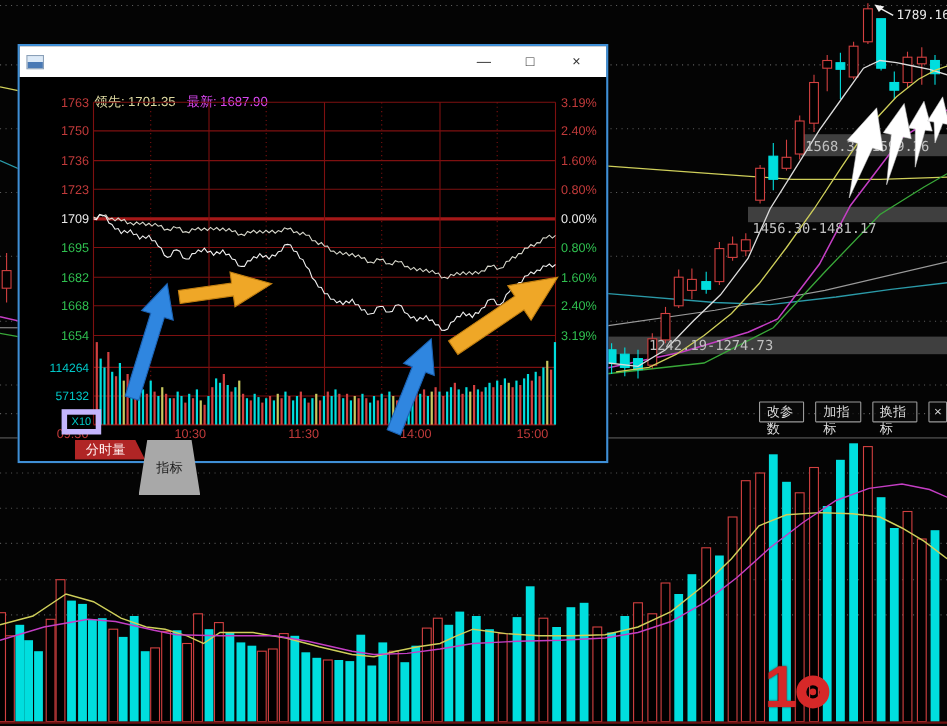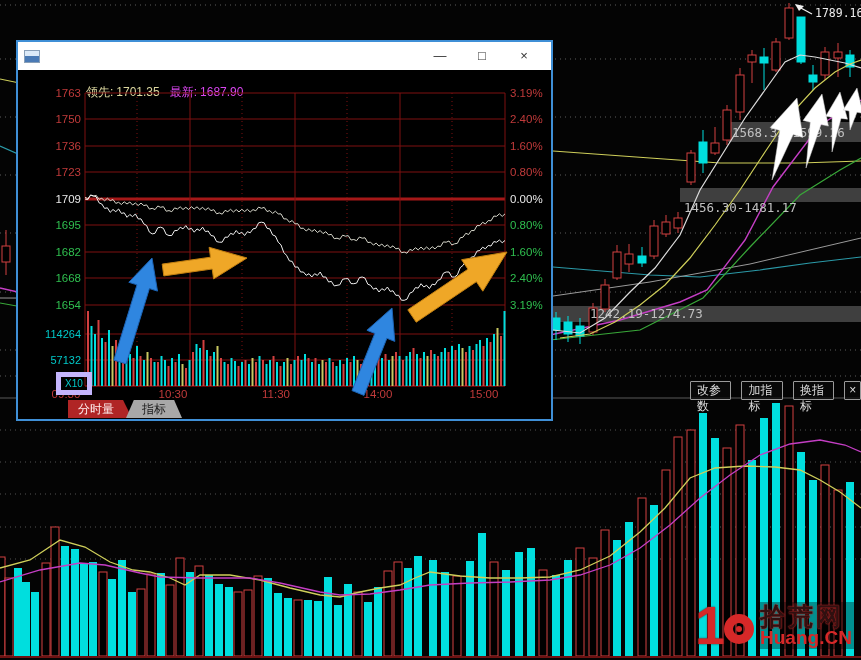--- a/index.html
+++ b/index.html
@@ -1,21 +1,21 @@
 <!DOCTYPE html>
 <html><head>
 <meta charset="utf-8">
 <style>
   html,body{margin:0;padding:0;background:#000;}
   .stage{position:relative;width:861px;height:660px;background:#040404;overflow:hidden;
          font-family:"Liberation Sans",sans-serif;}
   svg{display:block;}
   #bg{position:absolute;left:0;top:0;}
   
-  .bgtoolbar{position:absolute;left:690px;top:381px;display:flex;gap:10px;z-index:4;}
+  .bgtoolbar{position:absolute;left:690px;top:365px;display:flex;gap:10px;z-index:4;}
   .bgtoolbar .tbtn{height:17px;line-height:16px;padding:0 6px;font-size:12px;color:#ddd;
      background:rgba(10,10,10,.7);border:1px solid #9a9a9a;border-radius:1px;cursor:pointer;
      font-family:"Liberation Sans",sans-serif;}
   .bgtoolbar .tclose{width:14px;padding:0 2px;text-align:center;}
   
   .popup{position:absolute;left:16px;top:40px;width:537px;height:381px;z-index:10;
          border:2px solid #3f8fd6;box-sizing:border-box;background:#000;}
   .titlebar{height:28px;background:#fff;display:flex;align-items:center;padding:0 6px;box-sizing:border-box;}
   .app-icon{width:14px;height:11px;border:1px solid #8aa0b8;margin-right:7px;
             background:linear-gradient(180deg,#dceaf8 45%,#4a7ab5 45%);}
@@ -32,21 +32,21 @@
   .hbtn{padding:0 7px;font-size:12px;color:#ececec;line-height:16px;cursor:pointer;border-right:1px solid #8a8a8a;background:#0a0a0a;}
   .hico{width:20px;display:flex;align-items:center;justify-content:center;background:#0a0a0a;cursor:pointer;}
   .rewind{font-size:11px;color:#f0f0f0;border-left:2px solid #f0f0f0;padding-left:1px;line-height:11px;}
   #pp{position:absolute;left:0;top:18px;}
   .x10{position:absolute;left:38px;top:302px;width:26px;height:13px;border:5px solid #c4b5fd;
        color:#00c8c8;font-size:10px;line-height:13px;text-align:center;}
   .ptabs{position:absolute;left:2px;top:330px;height:20px;display:flex;margin-left:48px;}
   .ptab{height:18px;line-height:18px;font-size:12px;padding:0 14px 0 10px;cursor:pointer;}
   .ptab.active{background:#b02525;color:#fff0f0;clip-path:polygon(0 0,86% 0,100% 100%,0 100%);padding-right:18px;}
   .ptab.idle{background:#a8a8a8;color:#1c1c1c;clip-path:polygon(14% 0,86% 0,100% 100%,0 100%);
-             margin-left:-6px;padding:0 16px;}
+             margin-left:-6px;padding:16px 16px;}
   
   .wm{position:absolute;left:695px;top:592px;width:166px;height:66px;z-index:6;display:flex;align-items:center;}
   .wm-num{font-size:54px;font-weight:bold;color:#d62828;line-height:60px;letter-spacing:-2px;
           text-shadow:0 0 2px #6a0e0e;display:flex;align-items:center;}
   .wm-ring{width:30px;height:30px;border:9px solid #d62828;border-radius:50%;box-sizing:border-box;
            margin-left:1px;margin-top:8px;position:relative;}
   .wm-ring:after{content:"";position:absolute;left:3px;top:3px;width:6px;height:6px;border-radius:50%;background:#d62828;}
   .wm-right{margin-left:4px;background:rgba(0,0,0,.35);padding:1px 2px;}
   .wm-site{font-size:25px;font-weight:bold;color:#301010;letter-spacing:3px;
            text-shadow:0 0 2px #b02424,0 0 1px #b02424;line-height:26px;}
@@ -471,19 +471,15 @@
         <span class="ptab idle">指标</span>
       </div>
     </div>
   </div>
 
   <div class="wm">
     <span class="wm-num">
         <span>1</span>
         <span class="wm-ring"></span>
       </span>
-    <span class="wm-right">
-      <div class="wm-site">拾荒网</div>
-      <div class="wm-domain">Huang.CN</div>
-    </span>
   </div>
 
 </div>
 
 </body></html>

